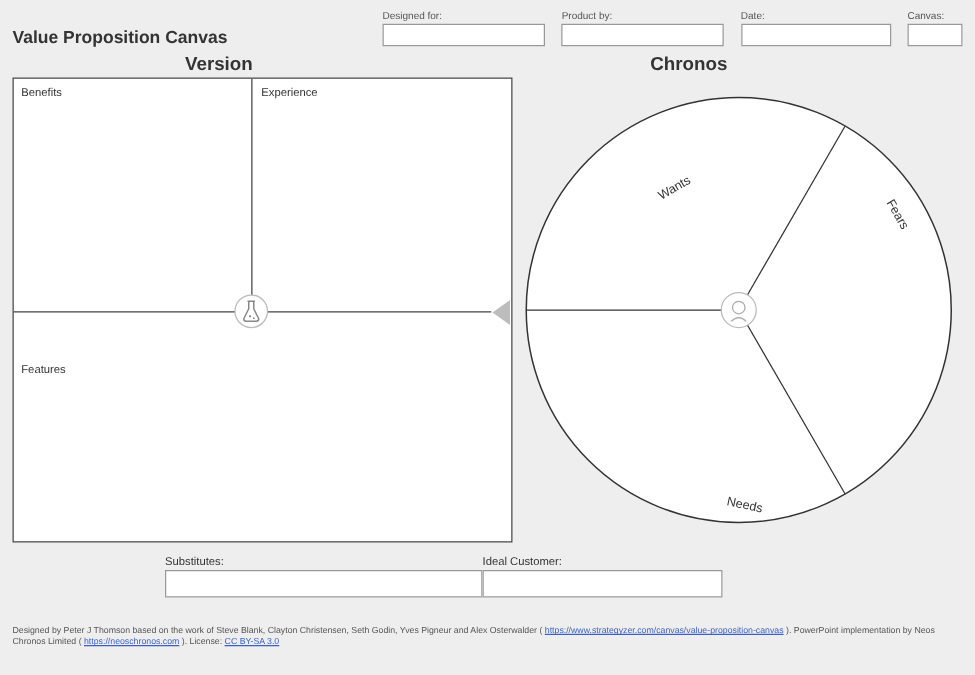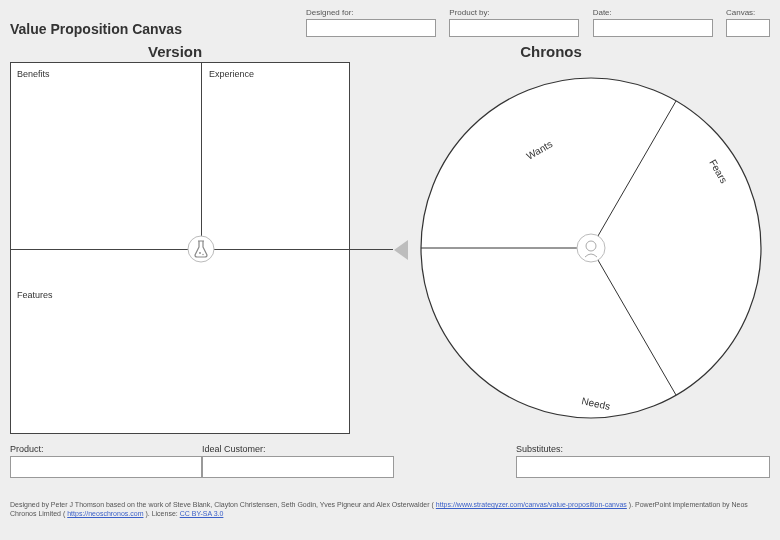--- a/index.html
+++ b/index.html
@@ -63,21 +63,21 @@
   .canvas {
     position: relative;
     width: 760px;
     height: 372px;
   }
 
   
   .product-box {
     position: absolute;
     left: 0; top: 0;
-    width: 340px; height: 372px;
+    width: 400px; height: 372px;
     background: #fff;
     border: 1px solid #444;
   }
   .p-split-v {
     position: absolute;
     left: 190px; top: 0;
     width: 0; height: 186px;
     border-left: 1px solid #444;
   }
   .p-split-h {
@@ -222,30 +222,26 @@
           <text x="118" y="-86" font-size="10" fill="#333" transform="rotate(60 118 -86)">Fears</text>
           <text x="-10" y="156" font-size="10" fill="#333" transform="rotate(12 -10 156)">Needs</text>
         </g>
       </svg>
     </div>
 
   </div>
 </div>
 
 <div class="bottom">
-  <div class="bcell bcell-product">
-    <span class="bcell-label">Product:</span>
+  <div class="bcell bcell-subs">
+    <span class="bcell-label">Substitutes:</span>
     <input class="bcell-input" value="" style="">
   </div>
   <div class="bcell bcell-ideal">
     <span class="bcell-label">Ideal Customer:</span>
-    <input class="bcell-input" value="" style="">
-  </div>
-  <div class="bcell bcell-subs">
-    <span class="bcell-label">Substitutes:</span>
     <input class="bcell-input" value="" style="">
   </div>
 </div>
 
 <div class="footer">
   <span>Designed by Peter J Thomson based on the work of Steve Blank, Clayton Christensen, Seth Godin, Yves Pigneur and Alex Osterwalder (</span>
   <a href="#">https://www.strategyzer.com/canvas/value-proposition-canvas</a>
   <span>). PowerPoint implementation by Neos Chronos Limited (</span>
   <a href="#">https://neoschronos.com</a>
   <span>). License: </span>

